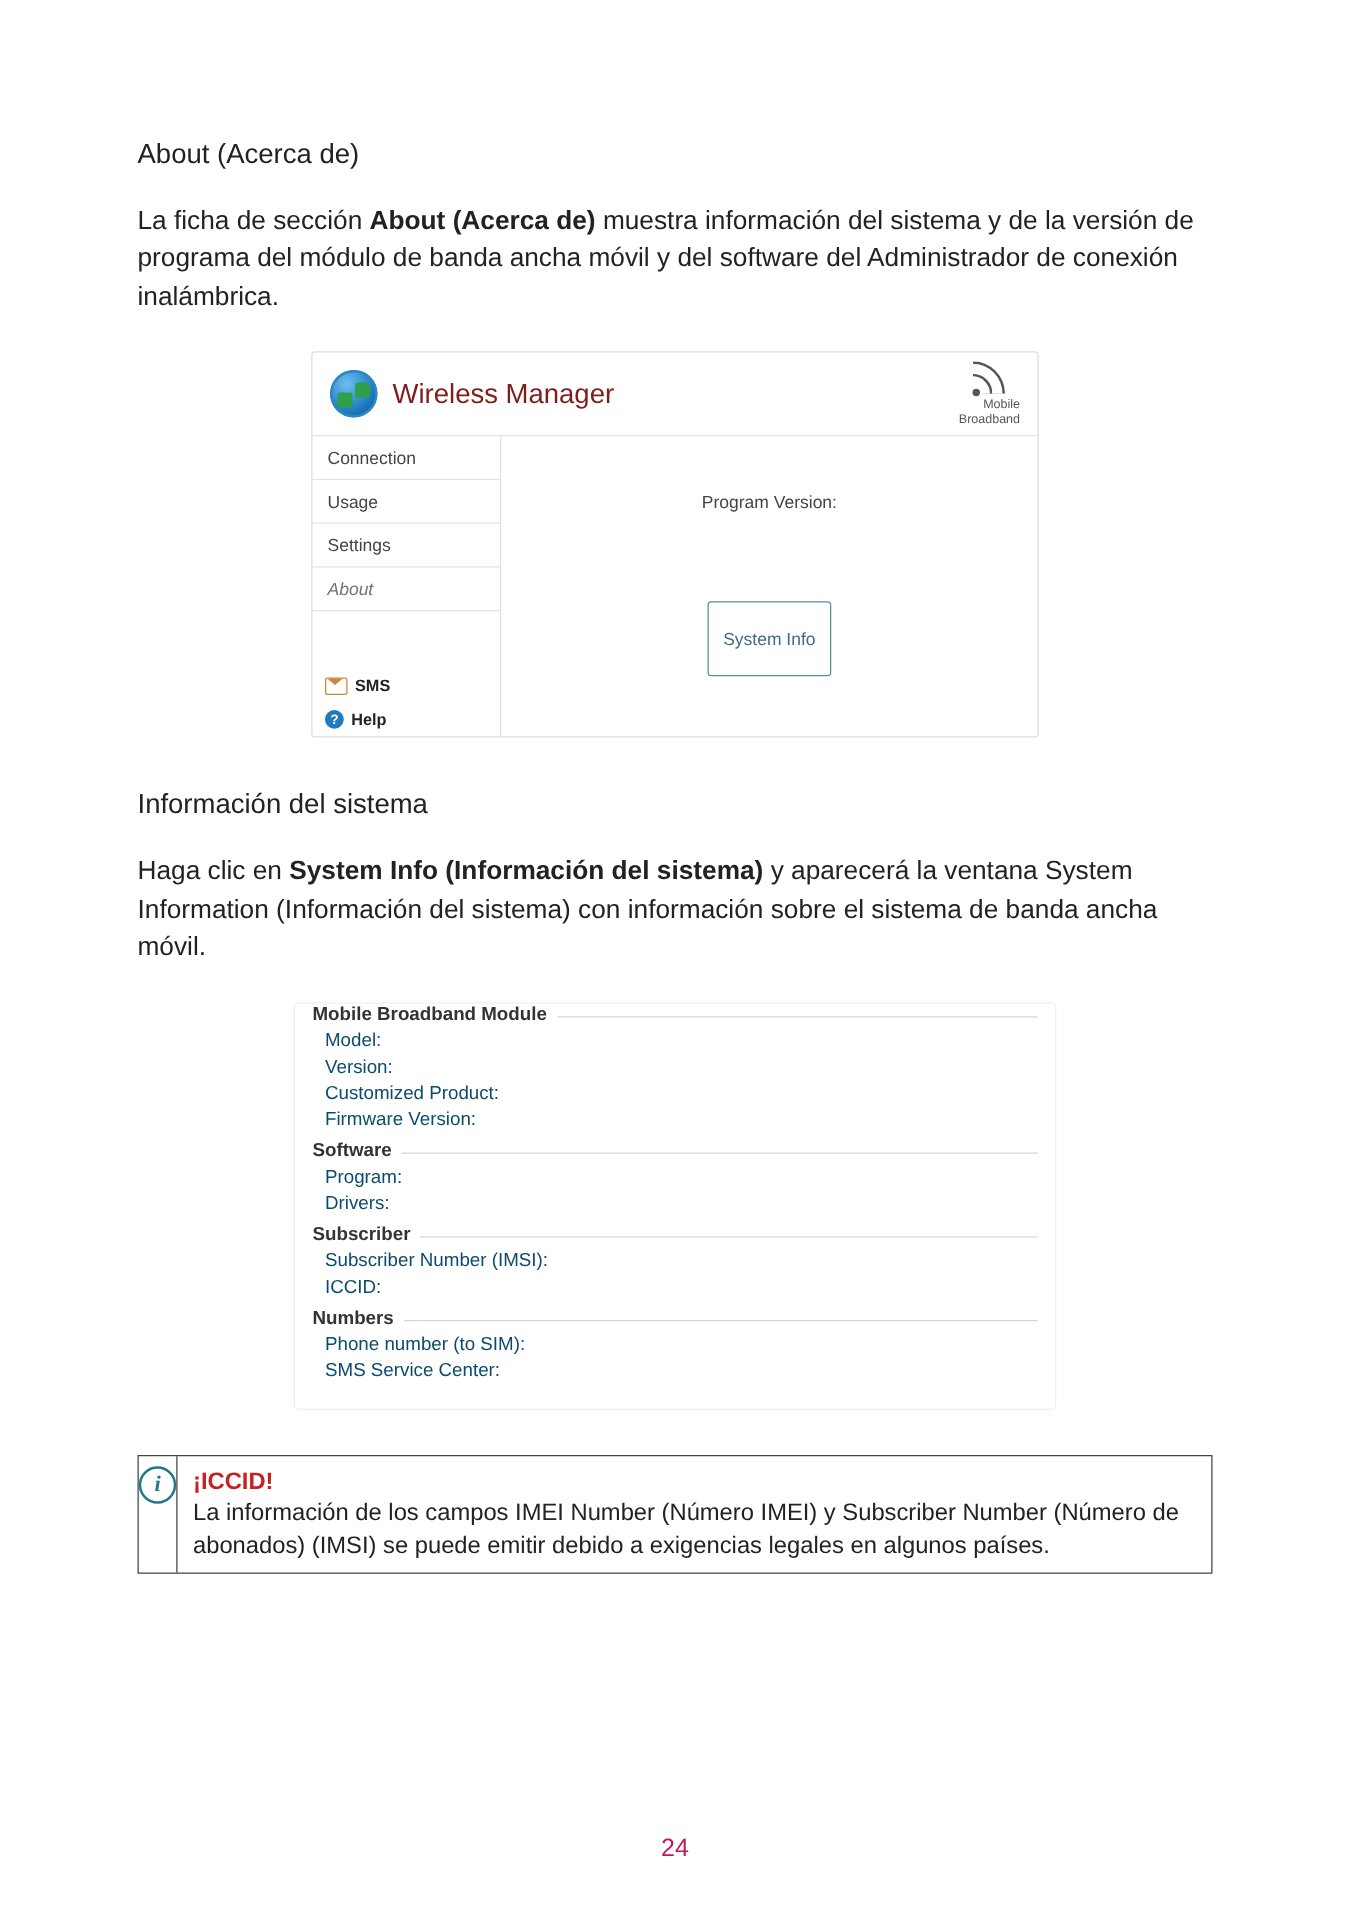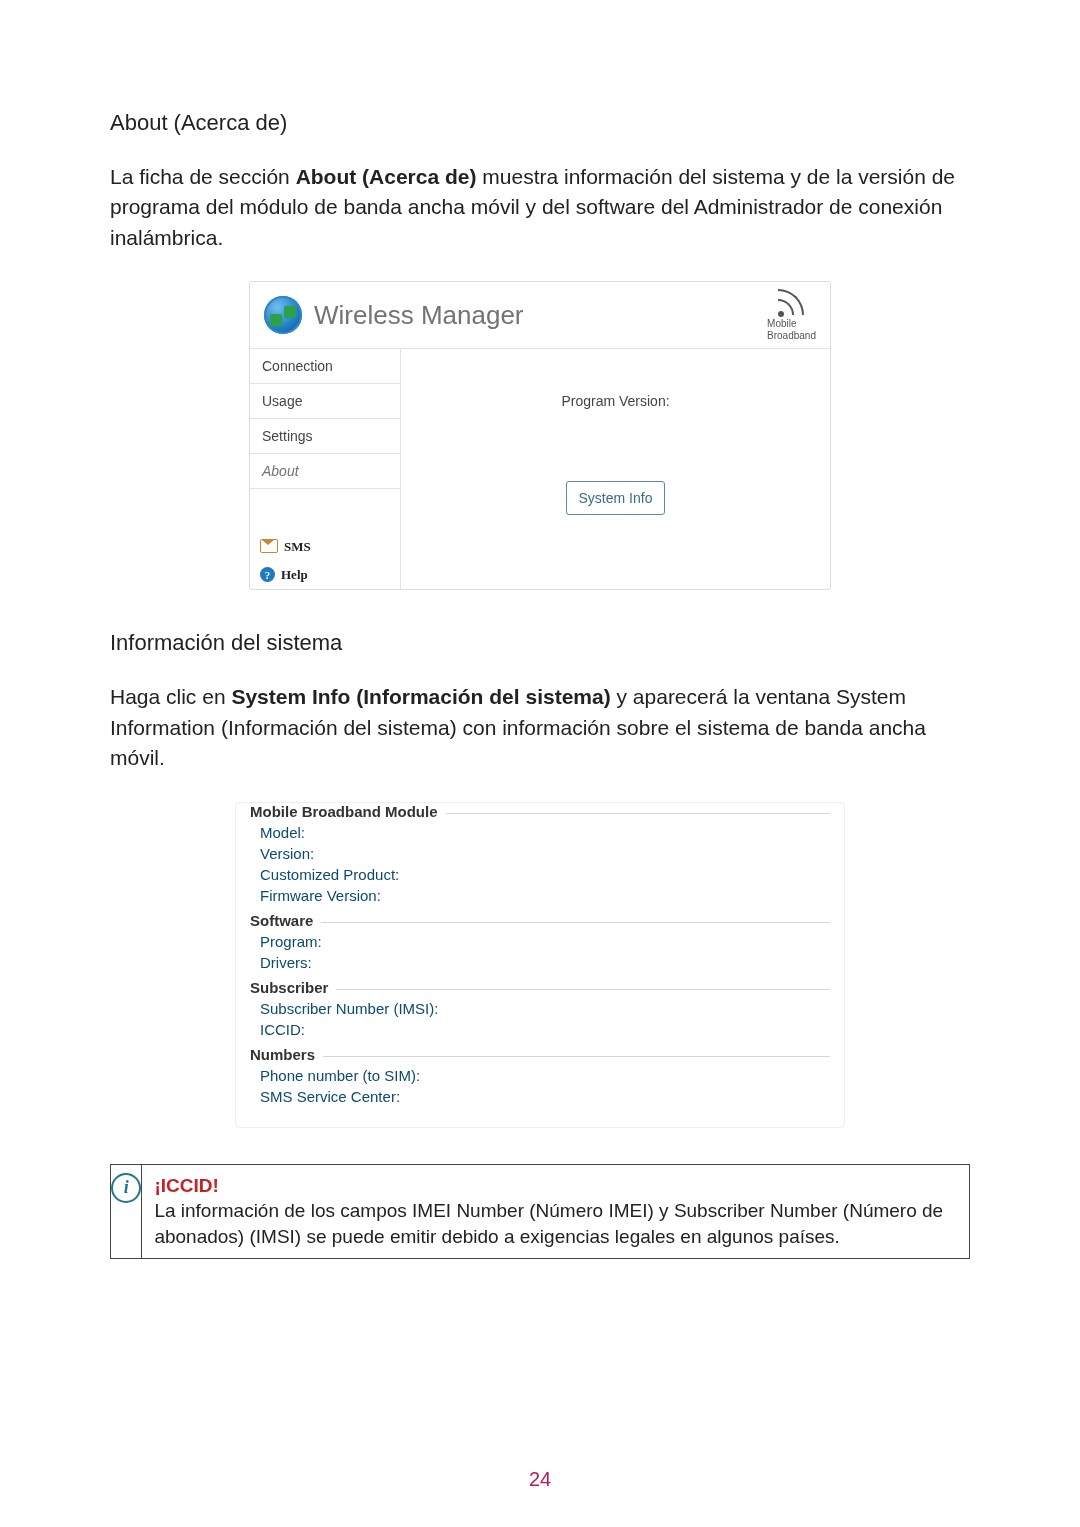--- a/index.html
+++ b/index.html
@@ -48,22 +48,22 @@
     position: relative;
     margin-right: 12px;
     box-shadow: 0 0 0 2px #2c88c5 inset;
   }
   .globe-icon::before {
     content:"";
     position:absolute; left:6px; top:18px;
     width:12px; height:12px; border-radius:2px;
     background:#2fa04a; box-shadow: 14px -8px 0 #2fa04a;
   }
-  .wm-title { font-size: 26px; color:#737373; }
-  .mb-icon { margin-left:auto; text-align:left; }
+  .wm-title { font-size: 22px; color:#7f1d1d; }
+  .mb-icon { margin-left:auto; text-align:right; }
   .mb-icon .arc {
     width:28px; height:28px; position:relative; margin:0 auto;
   }
   .mb-icon .arc::before, .mb-icon .arc::after {
     content:""; position:absolute; border:2px solid #555; border-bottom:none; border-left:none;
     border-radius:0 100% 0 0;
   }
   .mb-icon .arc::before { width:24px; height:24px; left:0; top:0; }
   .mb-icon .arc::after  { width:14px; height:14px; left:0; top:10px; }
   .mb-icon .arc .dot { position:absolute; left:0; bottom:0; width:6px; height:6px; background:#555; border-radius:50%; }
@@ -71,30 +71,30 @@
 
   .wm-body { display:flex; min-height:240px; }
   .wm-side { width:150px; border-right:1px solid #e3e3e3; display:flex; flex-direction:column; }
   .wm-tab {
     padding:9px 12px; font-size:14px; color:#444;
     border-bottom:1px solid #e3e3e3;
     cursor:pointer;
   }
   .wm-tab.active { color:#737373;font-style:italic; }
   .wm-spacer { flex:1; }
-  .wm-link { display:flex; align-items:flex-start; gap:6px; padding:6px 10px; font-size:13px; font-weight:bold; cursor:pointer;font-family:Liberation Serif, serif; }
+  .wm-link { display:flex; align-items:flex-end; gap:6px; padding:6px 10px; font-size:13px; font-weight:bold; cursor:pointer; }
   .sms-icon { width:16px; height:12px; border:1.5px solid #c9853b; border-radius:2px; position:relative; }
   .sms-icon::before { content:""; position:absolute; left:1px; top:0; width:0; height:0; border:6px solid transparent; border-top:5px solid #c9853b; }
   .help-icon { width:15px; height:15px; border-radius:50%; background:#1e7bc0; color:#fff; font-size:11px; font-weight:bold; display:flex; align-items:center; justify-content:center; }
   .wm-main { flex:1; display:flex; flex-direction:column; align-items:center; padding-top:44px; }
   .pv-label { font-size:14px; color:#444; }
   .sys-btn {
     margin-top:72px;
     border:1px solid #5a8a9d; border-radius:3px;
-    padding:8px 12px; font-size:14px; color:#3b6d80;
+    padding:21px 12px; font-size:14px; color:#3b6d80;
     background:#fff; cursor:pointer;
   }
 
   .h-sub {
     font-size: 22px;
     margin: 0 0 26px 0;
   }
 
   
   .sysinfo-shot {

